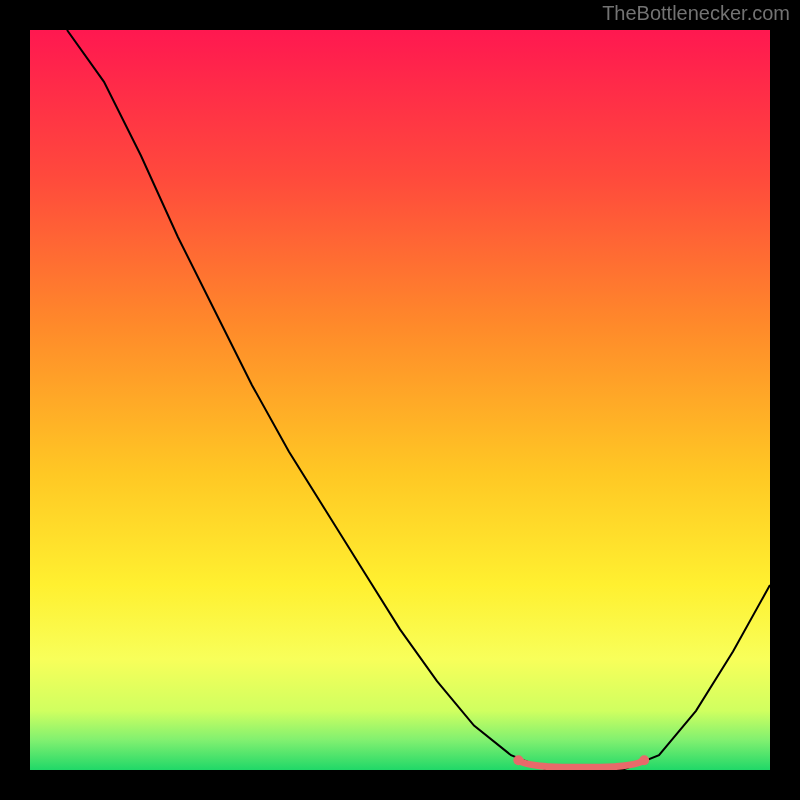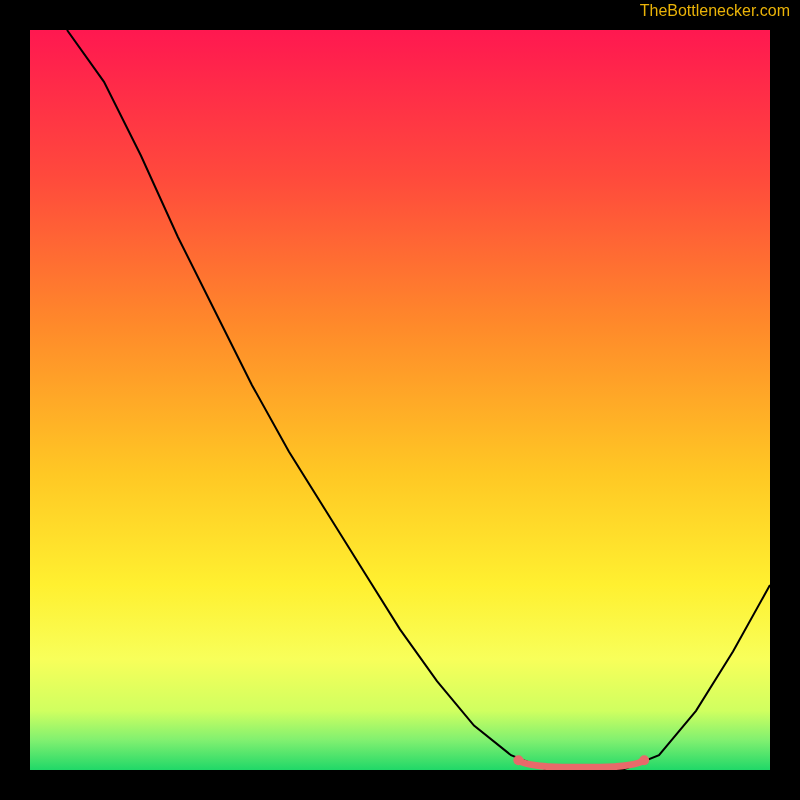--- a/index.html
+++ b/index.html
@@ -8,22 +8,22 @@
     width: 800px;
     height: 800px;
     background: #000;
     position: relative;
     font-family: Arial, sans-serif;
   }
   .watermark {
     position: absolute;
     top: 2px;
     right: 10px;
-    color: #eab308;
-    font-size: 16px;
+    color: #737373;
+    font-size: 20px;
     font-weight: 500;
     z-index: 10;
   }
   .plot-area {
     position: absolute;
     left: 30px;
     top: 30px;
     width: 740px;
     height: 740px;
   }

